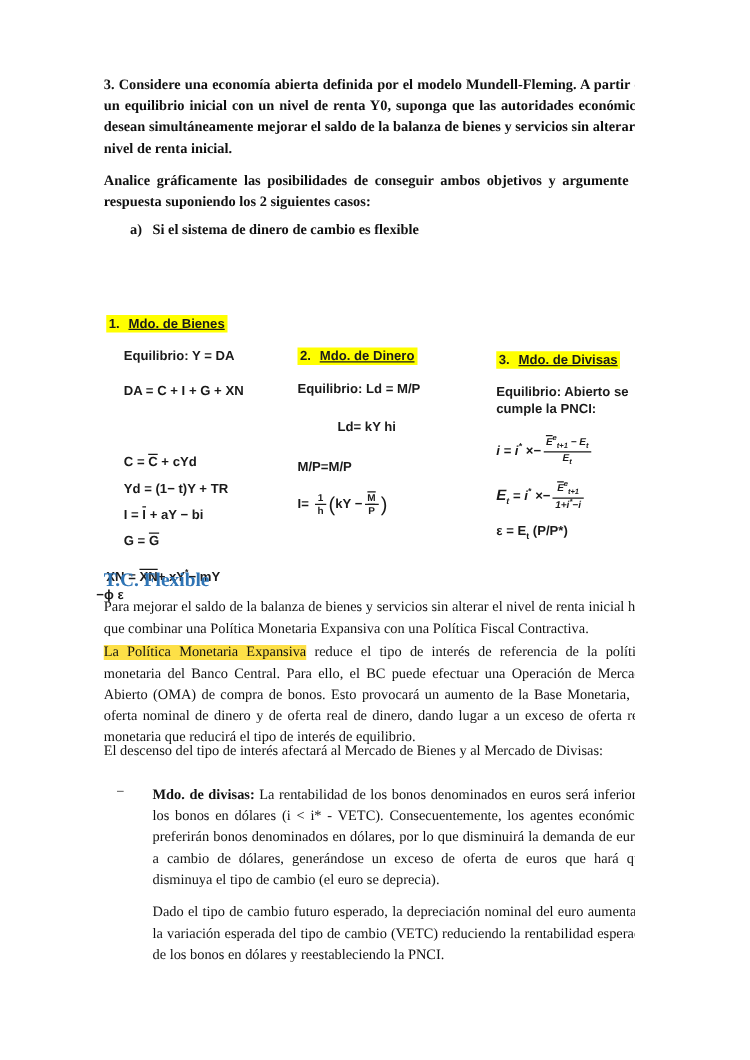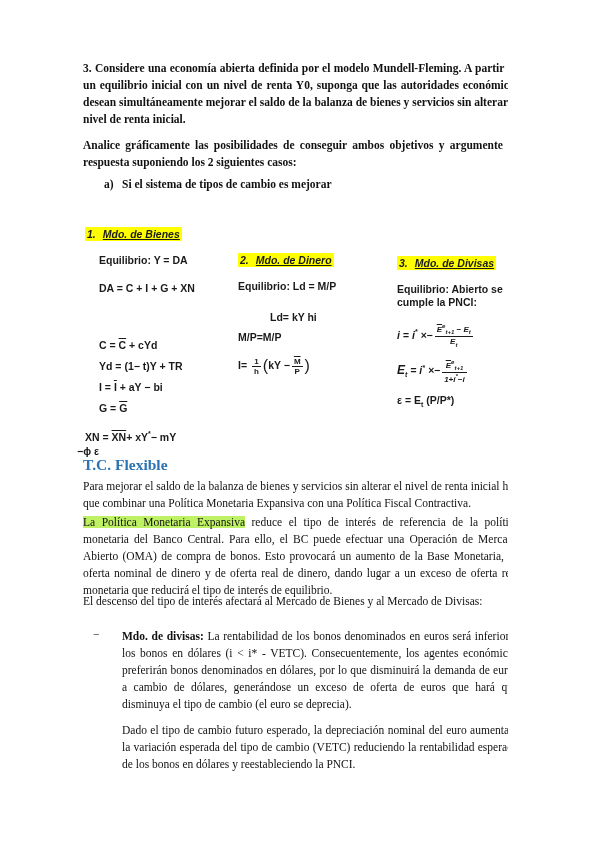--- a/index.html
+++ b/index.html
@@ -6,49 +6,49 @@
   .page{position:relative;width:508px;height:848px;background:#ffffff;overflow:hidden;
         font-family:"Liberation Serif", serif;color:#111;}
   .abs{position:absolute;}
   p{margin:0;}
   .intro{left:83px;width:436px;font-weight:bold;font-size:11.5px;line-height:17px;text-align:justify;}
   .body-p{left:83px;width:436px;font-size:11.5px;line-height:17px;text-align:justify;}
   .listitem{left:104px;width:400px;font-weight:bold;font-size:11.5px;line-height:17px;}
   .listitem .marker{display:inline-block;width:18px;}
   
   .col{font-family:"Liberation Sans", sans-serif;font-size:10.5px;font-weight:600;color:#1a1a1a;}
-  .mhead{font-style:italic;font-weight:bold;white-space:nowrap;margin-bottom:14px;}
+  .mhead{font-weight:bold;white-space:nowrap;margin-bottom:14px;margin-top:25px;}
   .hl-y{background:#ffff00;padding:1px 2px;}
   .mhead .num{margin-right:7px;}
   .mhead .nm{text-decoration:underline;}
   .eq{margin-bottom:13px;white-space:nowrap;}
   .ovl{text-decoration:overline;}
   sup,sub{font-size:7px;}
   .frac{display:inline-block;vertical-align:middle;text-align:center;font-size:8px;line-height:1.15;margin:0 2px;}
   .frac .fnum{display:block;border-bottom:1px solid #1a1a1a;padding:0 2px;}
   .frac .fden{display:block;padding:0 2px;}
   .frac sub,.frac sup{font-size:6px;}
   .bigp{font-size:16px;vertical-align:-2px;font-weight:400;}
   
   .h2{left:83px;font-size:15.5px;font-weight:bold;color:#2e74b5;}
-  .hl-g{background:#bef264;}
+  .hl-g{background:#fde047;}
   .bullet-marker{position:absolute;left:93px;width:20px;font-size:11.5px;}
   .bullet-text{left:122px;width:396px;font-size:11.5px;line-height:17px;text-align:justify;}
 </style>
 </head>
 <body>
 
 <div class="page">
 
   <p class="abs intro" style="top:60px;">3. Considere una economía abierta definida por el modelo Mundell-Fleming.  A partir de un equilibrio inicial con un nivel de renta Y0, suponga que las autoridades económicas desean simultáneamente mejorar el saldo de la balanza de bienes y servicios sin alterar el nivel de renta inicial.</p>
 
   <p class="abs intro" style="top:137px;">Analice gráficamente las posibilidades de conseguir ambos objetivos y argumente su respuesta suponiendo los 2 siguientes casos:</p>
 
   <div class="abs listitem" style="top:176px;">
-    <span class="marker">a)</span><span>Si el sistema de tipos de cambio es mejorar</span>
+    <span class="marker">a)</span><span>Si el sistema de dinero de cambio es flexible</span>
   </div>
 
   <div class="abs col" style="left:85px;top:228px;width:150px;">
     <div class="mhead">
       <span class="hl-y"><span class="num">1.</span><span class="nm">Mdo. de Bienes</span></span>
     </div>
     <div class="eq" style="margin-left:14px;margin-bottom:16px;">Equilibrio: Y = DA</div>
     <div class="eq" style="margin-left:14px;margin-bottom:9px;">DA = C + I + G + XN</div>
     <div class="eq" style="margin-left:14px;margin-bottom:9px;margin-top:45px;"><span>C = </span><span class="ovl">C</span><span> + cYd</span></div>
     <div class="eq" style="margin-left:14px;margin-bottom:9px;">Yd = (1− t)Y + TR</div>
@@ -56,21 +56,21 @@
     <div class="eq" style="margin-left:14px;margin-bottom:16px;"><span>G = </span><span class="ovl">G</span></div>
     <div class="eq" style="margin-bottom:2px;"><span>XN = </span><span class="ovl">XN</span><span>+ xY</span><sup>*</sup><span>− mY</span></div>
     <div class="eq" style="margin-left:-8px;">−ϕ ε</div>
   </div>
 
   <div class="abs col" style="left:238px;top:254px;width:150px;">
     <div class="mhead">
       <span class="hl-y"><span class="num">2.</span><span class="nm">Mdo. de Dinero</span></span>
     </div>
     <div class="eq" style="margin-bottom:19px;">Equilibrio: Ld = M/P</div>
-    <div class="eq" style="margin-bottom:8px;padding-left:32px;">Ld= kY hi</div>
+    <div class="eq" style="margin-bottom:20px;padding-left:32px;">Ld= kY hi</div>
     <div class="eq" style="margin-bottom:14px;">M/P=M/P</div>
     <div class="eq">
       <span>I= </span><span class="frac"><span class="fnum">1</span><span class="fden">h</span></span><span class="bigp">(</span><span>kY −</span><span class="frac"><span class="fnum ovl">M</span><span class="fden ovl">P</span></span><span class="bigp">)</span>
     </div>
   </div>
 
   <div class="abs col" style="left:397px;top:257px;width:130px;">
     <div class="mhead">
       <span class="hl-y"><span class="num">3.</span><span class="nm">Mdo. de Divisas</span></span>
     </div>

